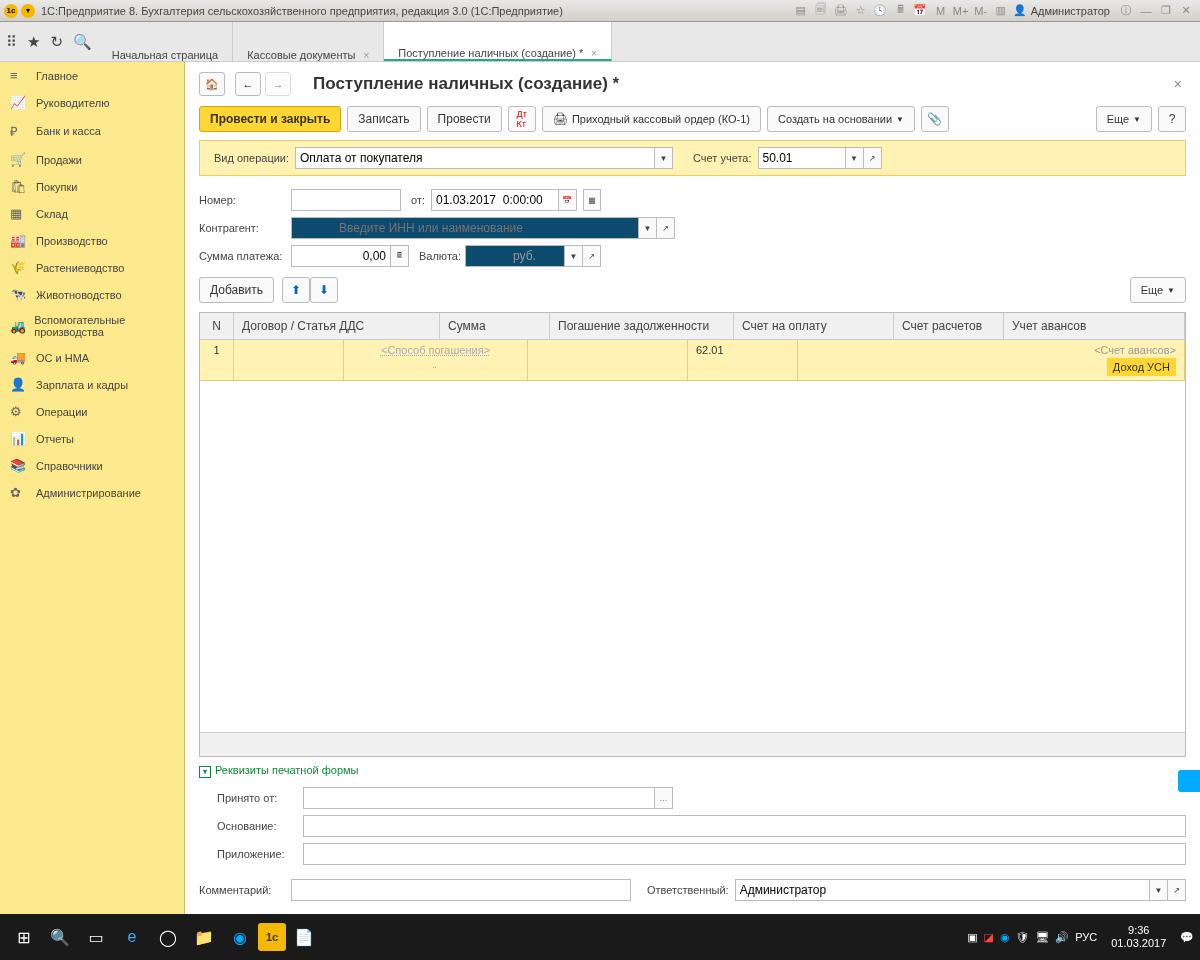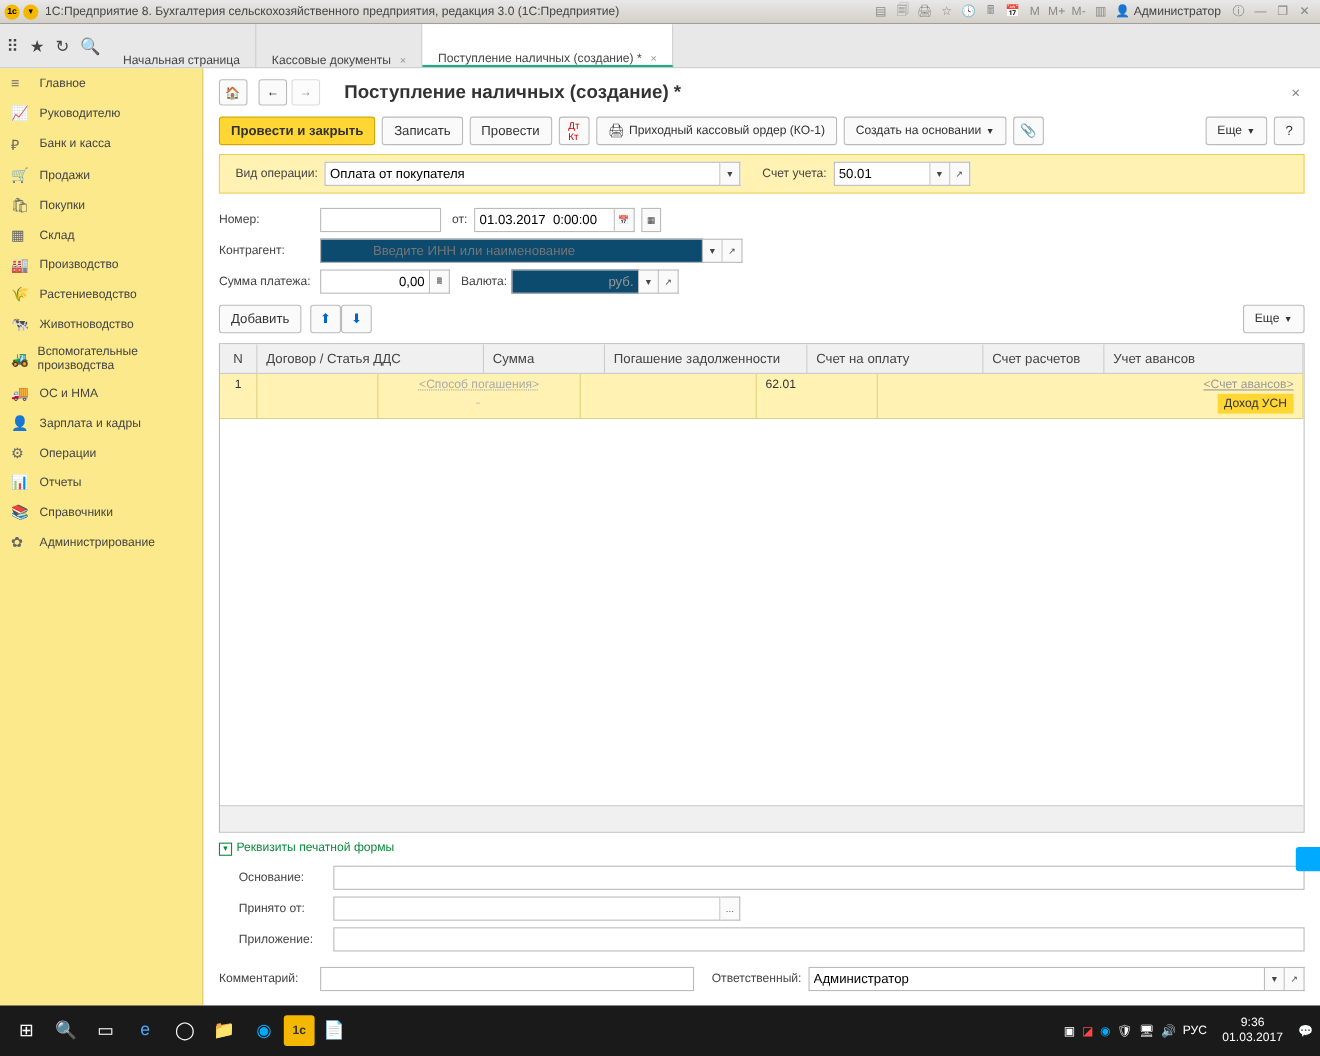--- a/index.html
+++ b/index.html
@@ -36,21 +36,21 @@
 .formrow label { margin-right: 6px; }
 .inp { height: 22px; border: 1px solid #bbb; background: #fff; padding: 0 4px; font-size: 12px; }
 .inp.ro { background: #0c4a6e; color: #999; padding-left: 47px; }
 .ddbtn { width: 18px; height: 22px; border: 1px solid #bbb; border-left: none; background: #fafafa; display: inline-flex; align-items: center; justify-content: center; font-size: 8px; cursor: pointer; }
 .tablewrap { flex: 1; margin: 6px 14px 0; border: 1px solid #bbb; display: flex; flex-direction: column; overflow: hidden; }
 .tablehead { display: flex; background: #f0f0f0; border-bottom: 1px solid #ccc; }
 .th { padding: 6px 8px; border-right: 1px solid #ccc; font-size: 12px; color: #444; }
 .tablerow { display: flex; background: #fff2b3; border-bottom: 1px solid #e0d080; }
 .td { padding: 4px 8px; border-right: 1px solid #e0d080; font-size: 11px; color: #888; min-height: 24px; }
 .td .ph { text-decoration: underline dotted; color: #aaa; }
-.td .link { text-decoration: underline; color: #999; margin-top: 20px; }
+.td .link { color: #999; margin-top: 20px; }
 .badge { background: #ffd633; color: #333; padding: 3px 6px; display: inline-block; margin-top: 2px; }
 .tablebody { flex: 1; background: #fff; }
 .tablefoot { height: 24px; background: #f0f0f0; border-top: 1px solid #ccc; }
 .expander { padding: 6px 14px; color: #0a8a3a; font-size: 12px; cursor: pointer; }
 .expander .arr { display: inline-block; width: 12px; height: 12px; border: 1px solid #0a8a3a; text-align: center; line-height: 10px; font-size: 8px; margin-right: 4px; }
 .taskbar { height: 46px; background: #1a1a1a; display: flex; align-items: center; padding: 0 6px; color: #fff; }
 .taskbar .tbitem { width: 36px; height: 36px; display: flex; align-items: center; justify-content: center; font-size: 16px; cursor: pointer; }
 .taskbar .tray { margin-left: auto; display: flex; align-items: center; gap: 6px; font-size: 11px; }
 .taskbar .clock { text-align: center; line-height: 1.2; padding: 0 8px; }
 .tv { position: absolute; right: 0; top: 770px; width: 22px; height: 22px; background: #0af; border-radius: 3px 0 0 3px; }
@@ -224,21 +224,21 @@
         <input class="inp ro" style="width: 348px;" placeholder="Введите ИНН или наименование">
         <span class="ddbtn">▼</span>
         <span class="ddbtn">↗</span>
       </div>
 
       <div class="formrow">
         <label style="width:86px">Сумма платежа:</label>
         <input class="inp" style="width: 100px; text-align: right;" value="0,00">
         <span class="ddbtn">🖩</span>
         <label style="margin:0 4px 0 10px">Валюта:</label>
-        <input class="inp ro" style="width: 116px; text-align: right;" value="руб.">
+        <input class="inp ro" style="width: 100px;" value="руб.">
         <span class="ddbtn">▼</span>
         <span class="ddbtn">↗</span>
       </div>
 
       <div class="formrow" style="margin-top:4px">
         <span class="btn">Добавить</span>
         <span style="width:8px"></span>
         <span class="btn icon" style="color:#06c">⬆</span>
         <span class="btn icon" style="color:#06c">⬇</span>
         <span class="spacer"></span>
@@ -266,27 +266,27 @@
           <div class="td" style="width:110px;color:#333">62.01</div>
           <div class="td" style="flex:1;text-align:right"><span class="link">&lt;Счет авансов&gt;</span><br><span class="badge">Доход УСН</span></div>
         </div>
         <div class="tablebody"></div>
         <div class="tablefoot"></div>
       </div>
 
       <div class="expander"><span class="arr">▾</span><span>Реквизиты печатной формы</span></div>
 
       <div class="formrow">
-        <label style="width:80px;margin-left:18px">Основание:</label>
-        <input class="inp" style="flex: 1 1 0%;">
-      </div>
-      <div class="formrow">
         <label style="width:80px;margin-left:18px">Принято от:</label>
         <input class="inp" style="width: 352px;">
         <span class="ddbtn">…</span>
+      </div>
+      <div class="formrow">
+        <label style="width:80px;margin-left:18px">Основание:</label>
+        <input class="inp" style="flex: 1 1 0%;">
       </div>
       <div class="formrow">
         <label style="width:80px;margin-left:18px">Приложение:</label>
         <input class="inp" style="flex: 1 1 0%;">
       </div>
 
       <div class="formrow" style="margin:8px 0 10px">
         <label style="width:86px">Комментарий:</label>
         <input class="inp" style="width: 340px;">
         <label style="margin:0 6px 0 16px">Ответственный:</label>

